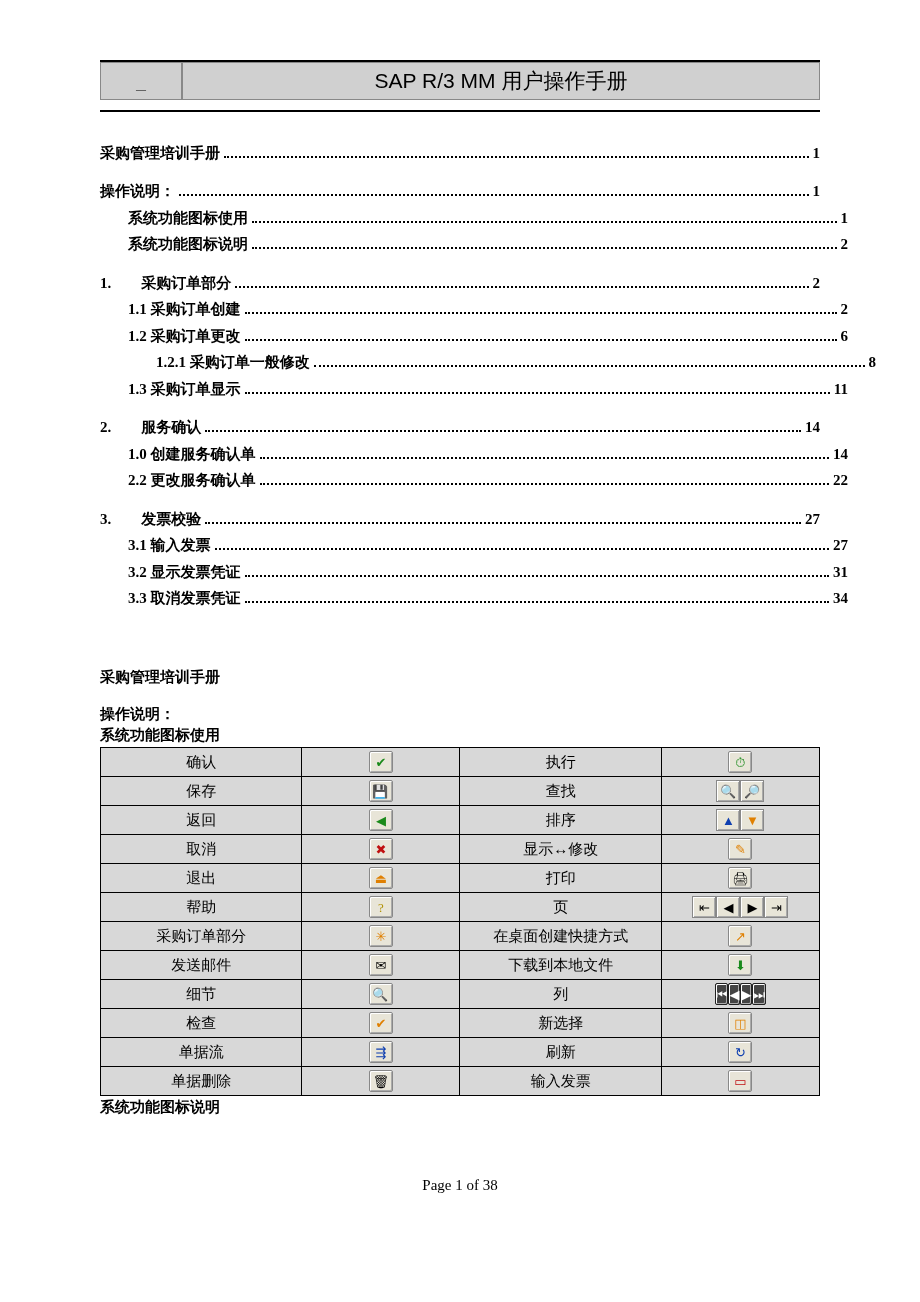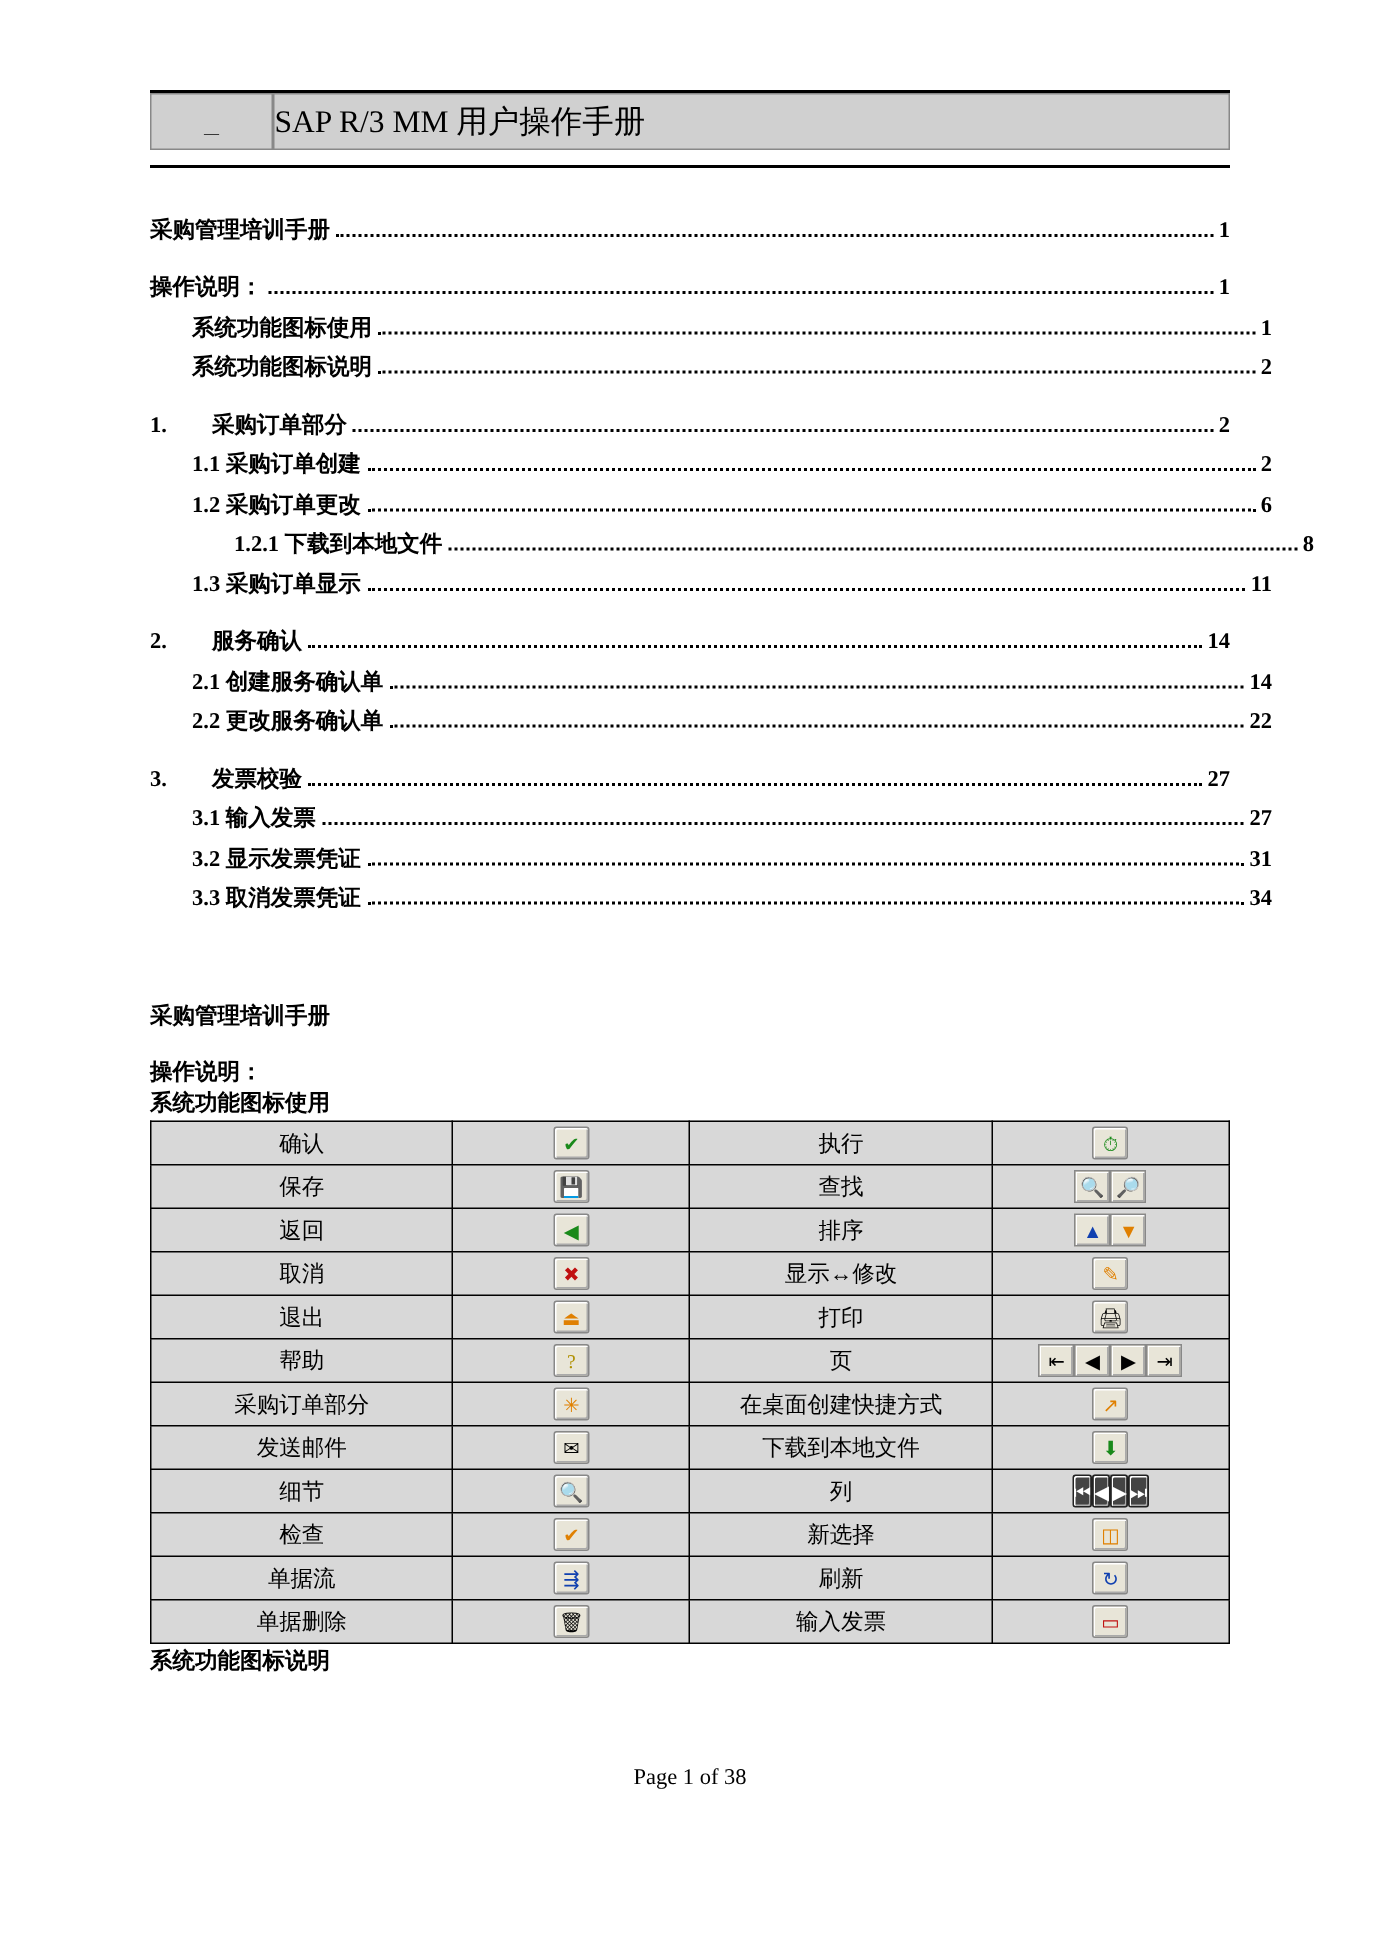--- a/index.html
+++ b/index.html
@@ -28,22 +28,23 @@
     display: flex;
     align-items: flex-end;
     justify-content: center;
     font-size: 10px;
     padding-bottom: 4px;
   }
   .header-title {
     flex: 1;
     background: #d0d0d0;
     border: 1px solid #888;
+    text-align: center;
     font-size: 21px;
-    font-family: Liberation Serif, serif;
+    font-family: Liberation Sans, sans-serif;
     padding: 4px 0;
   }
   .hr-line {
     border-top: 2.5px solid #000;
     margin: 6px 0 30px 0;
   }
   .toc {
     font-size: 15px;
   }
   .toc-row {
@@ -169,38 +170,38 @@
           <span class="toc-label">1.1 采购订单创建</span>
           <span class="toc-dots"></span>
           <span class="toc-page">2</span>
         </div>
         <div class="toc-row bold indent-1">
           <span class="toc-label">1.2 采购订单更改</span>
           <span class="toc-dots"></span>
           <span class="toc-page">6</span>
         </div>
         <div class="toc-row bold indent-2">
-          <span class="toc-label">1.2.1 下载到本地文件</span>
+          <span class="toc-label">1.2.1 采购订单一般修改</span>
           <span class="toc-dots"></span>
           <span class="toc-page">8</span>
         </div>
         <div class="toc-row bold indent-1">
           <span class="toc-label">1.3 采购订单显示</span>
           <span class="toc-dots"></span>
           <span class="toc-page">11</span>
         </div>
       </div>
     <div class="toc-group" id="toc-g2">
         <div class="toc-row bold">
           <span class="toc-label">2.　　服务确认</span>
           <span class="toc-dots"></span>
           <span class="toc-page">14</span>
         </div>
         <div class="toc-row bold indent-1">
-          <span class="toc-label">2.1 创建服务确认单</span>
+          <span class="toc-label">1.0 创建服务确认单</span>
           <span class="toc-dots"></span>
           <span class="toc-page">14</span>
         </div>
         <div class="toc-row bold indent-1">
           <span class="toc-label">2.2 更改服务确认单</span>
           <span class="toc-dots"></span>
           <span class="toc-page">22</span>
         </div>
       </div>
     <div class="toc-group" id="toc-g3">

